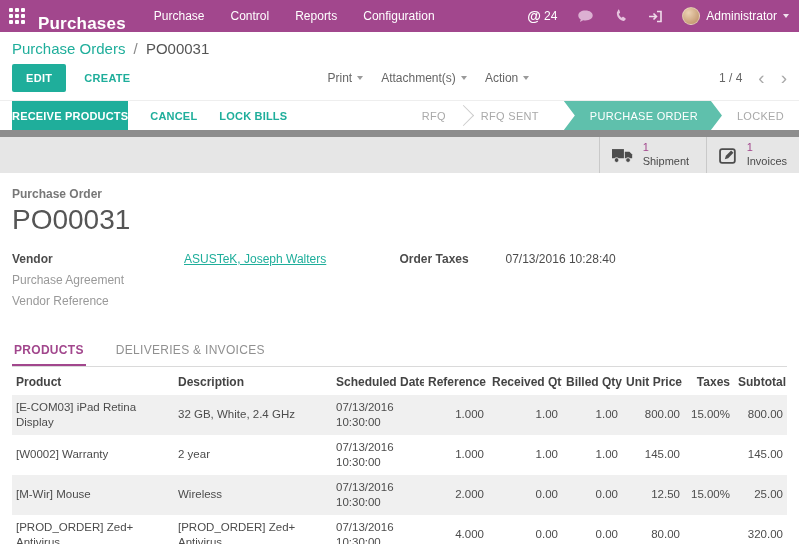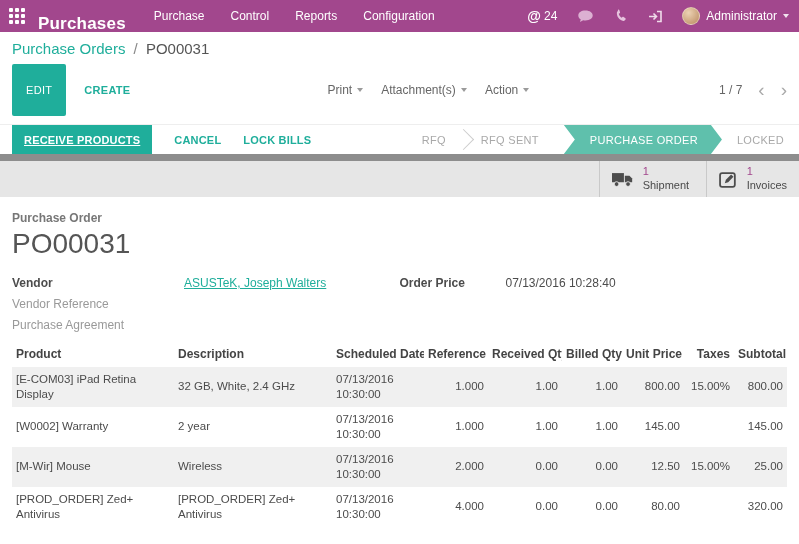--- a/index.html
+++ b/index.html
@@ -29,31 +29,31 @@
   .sysicon{display:flex;align-items:center;cursor:pointer;}
   .usermenu{display:flex;align-items:center;gap:6px;cursor:pointer;}
   .avatar{width:18px;height:18px;border-radius:50%;background:radial-gradient(circle at 35% 30%,#ecd2b4,#b9895e);border:1px solid rgba(255,255,255,.4);}
   .caret{width:0;height:0;border-left:3.5px solid transparent;border-right:3.5px solid transparent;border-top:4px solid currentColor;display:inline-block;opacity:.85;}
   
   .breadcrumb-row{padding:8px 12px 2px;font-size:15px;}
   .bc-link{color:var(--teal);cursor:pointer;}
   .bc-sep{color:#888;margin:0 4px;}
   .bc-current{color:#555;}
   .control-row{display:flex;align-items:center;padding:5px 12px 8px;}
-  .btn-edit{background:var(--teal);color:#fff;border:none;font-size:11px;font-weight:normal;padding:20px 14px;border-radius:2px;letter-spacing:.3px;cursor:pointer;font-family:inherit;}
+  .btn-edit{background:var(--teal);color:#fff;border:none;font-size:11px;font-weight:bold;padding:8px 14px;border-radius:2px;letter-spacing:.3px;cursor:pointer;font-family:inherit;}
   .btn-create{background:none;border:none;color:var(--teal);font-size:11px;font-weight:bold;padding:6px 12px;margin-left:6px;letter-spacing:.3px;cursor:pointer;font-family:inherit;}
   .cp-dropdowns{display:flex;gap:18px;margin-left:185px;color:#666;font-size:12px;}
   .dd{display:flex;align-items:center;gap:5px;cursor:pointer;color:#666;}
   .pager{margin-left:auto;display:flex;align-items:center;gap:16px;font-size:12px;color:#666;}
   .pg-arrow{font-size:19px;line-height:10px;color:#a9a9a9;cursor:pointer;}
   
   .statusbar{display:flex;align-items:stretch;height:30px;border-top:1px solid #eee;padding-left:12px;}
   .sb-left{display:flex;align-items:center;gap:22px;}
   .sb-btn{background:none;border:none;color:var(--teal);font-size:11px;font-weight:bold;letter-spacing:.2px;cursor:pointer;font-family:inherit;}
-  .sb-btn.primary{background:var(--teal);color:#fff;align-self:stretch;padding:0 12px;text-decoration:underline;}
+  .sb-btn.primary{background:var(--teal);color:#fff;align-self:stretch;padding:0 0;}
   .status-steps{margin-left:auto;display:flex;align-items:stretch;}
   .step{color:#a9a9a9;font-size:11px;display:flex;align-items:center;padding:0 15px;letter-spacing:.3px;cursor:pointer;}
   .step-sep{width:15px;height:15px;border-top:1px solid #ccc;border-right:1px solid #ccc;transform:rotate(45deg);align-self:center;margin:0 -5px;}
   .step.active{background:var(--teal-light);color:#fff;padding:0 24px 0 26px;margin-left:10px;
     clip-path:polygon(0 0,calc(100% - 11px) 0,100% 50%,calc(100% - 11px) 100%,0 100%,11px 50%);}
   
   .dark-strip{height:7px;background:#8d8d8d;}
   .gray-band{height:36px;background:#e6e6e6;display:flex;justify-content:flex-end;}
   .stat-btn{border-left:1px solid #c9c9c9;display:flex;align-items:center;gap:9px;padding:0 12px;cursor:pointer;min-width:70px;}
   .stat-btn:first-child{min-width:107px;}
@@ -153,21 +153,21 @@
     <span class="dd">
         <span>Attachment(s)</span>
         <span class="caret" style="color:#888;"></span>
       </span>
     <span class="dd">
         <span>Action</span>
         <span class="caret" style="color:#888;"></span>
       </span>
   </div>
   <div class="pager">
-    <span>1 / 7</span>
+    <span>1 / 4</span>
     <span class="pg-arrow">‹</span>
     <span class="pg-arrow">›</span>
   </div>
 </div>
 
 <div class="statusbar">
   <div class="sb-left">
     <button class="sb-btn primary">RECEIVE PRODUCTS</button>
     <button class="sb-btn">CANCEL</button>
     <button class="sb-btn">LOCK BILLS</button>
@@ -212,36 +212,40 @@
   <div class="po-label">Purchase Order</div>
   <div class="po-title">PO00031</div>
 
   <div class="fields">
     <div class="fcol">
       <div class="frow">
         <span class="flabel">Vendor</span>
         <span class="fvalue link">ASUSTeK, Joseph Walters</span>
       </div>
       <div class="frow">
+        <span class="flabel muted">Purchase Agreement</span>
+        <span class="fvalue"></span>
+      </div>
+      <div class="frow">
         <span class="flabel muted">Vendor Reference</span>
-        <span class="fvalue"></span>
-      </div>
-      <div class="frow">
-        <span class="flabel muted">Purchase Agreement</span>
         <span class="fvalue"></span>
       </div>
     </div>
     <div class="fcol right">
       <div class="frow">
-        <span class="flabel">Order Price</span>
+        <span class="flabel">Order Taxes</span>
         <span class="fvalue">07/13/2016 10:28:40</span>
       </div>
     </div>
   </div>
 
+  <div class="tabs">
+    <span class="tab active">PRODUCTS</span>
+    <span class="tab">DELIVERIES &amp; INVOICES</span>
+  </div>
 
   <table class="lines">
     <colgroup>
       <col style="width:162px">
         <col style="width:158px">
         <col style="width:92px">
       <col style="width:64px">
         <col style="width:74px">
         <col style="width:60px">
       <col style="width:62px">

